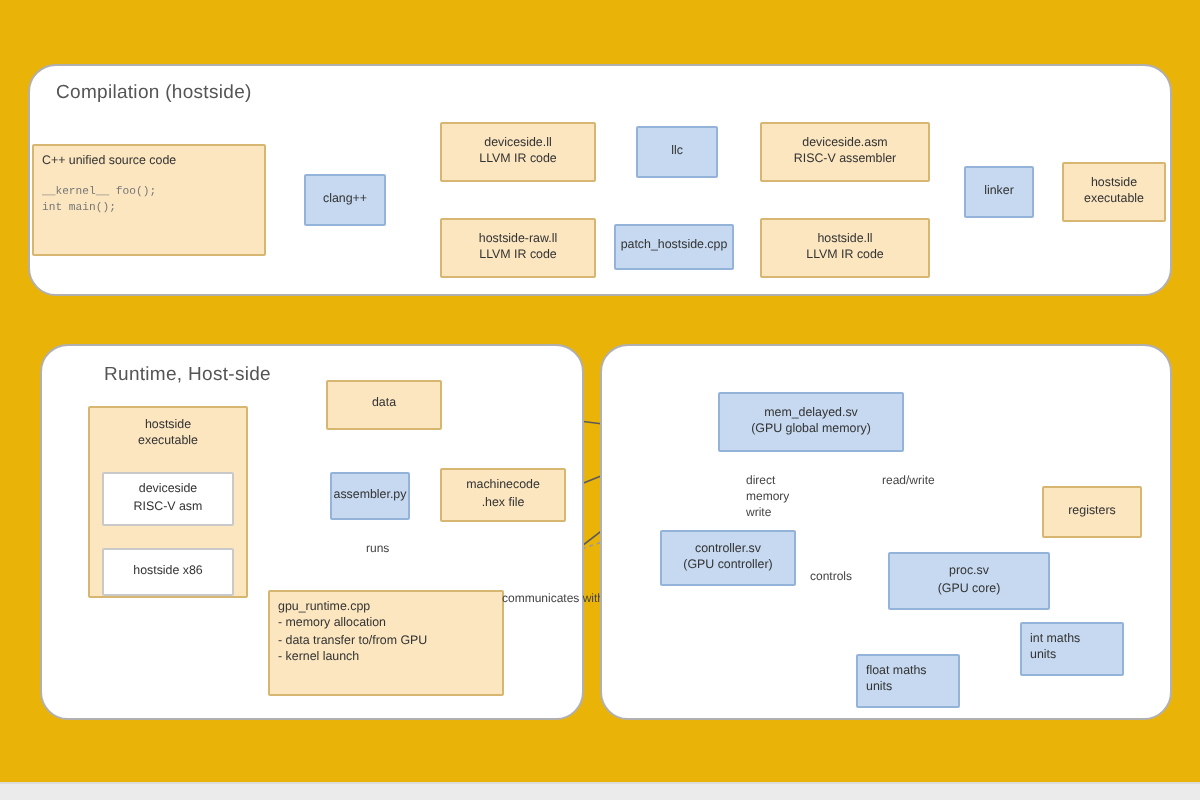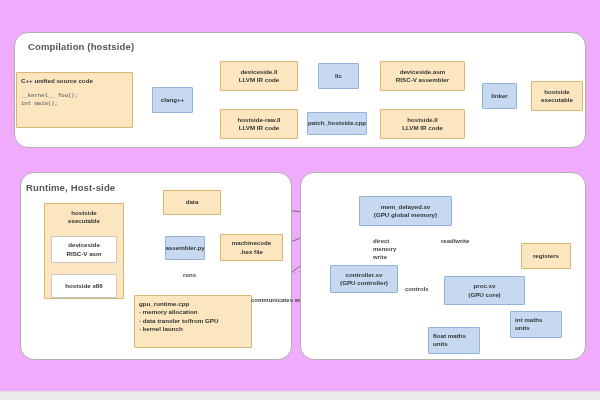--- a/index.html
+++ b/index.html
@@ -4,24 +4,23 @@
 <style>
   html, body {
     margin: 0;
     padding: 0;
     background: #f0f0f0;
   }
   #canvas {
     position: relative;
     width: 600px;
     height: 400px;
-    background: #f0abfc;
+    background: #eab308;
     overflow: hidden;
     font-family: "Liberation Sans", sans-serif;
-    font-weight: bold;
   }
   
   .group {
     position: absolute;
     border: 1px solid #b0b0b0;
     border-radius: 14px;
     background: #ffffff;
     box-sizing: border-box;
   }
   .group-title {
@@ -207,21 +206,21 @@
   <div class="node blue" style="left:482px; top:83px; width:35px; height:26px;">
     <span class="ln">linker</span>
   </div>
 
   <div class="node tan" style="left:531px; top:81px; width:52px; height:30px;">
     <span class="ln">hostside</span>
     <span class="ln">executable</span>
   </div>
 
   <div class="group" style="left:20px; top:172px; width:272px; height:188px;"></div>
-  <div class="group-title" style="left:26px; top:182px;">Runtime, Host-side</div>
+  <div class="group-title" style="left:52px; top:182px;">Runtime, Host-side</div>
 
   <div class="node tan" style="left:44px; top:203px; width:80px; height:96px; justify-content:flex-start; padding-top:5px;">
     <span class="ln">hostside</span>
     <span class="ln">executable</span>
   </div>
   <div class="node white" style="left:51px; top:236px; width:66px; height:27px;">
     <span class="ln">deviceside</span>
     <span class="ln">RISC-V asm</span>
   </div>
   <div class="node white" style="left:51px; top:274px; width:66px; height:24px;">

